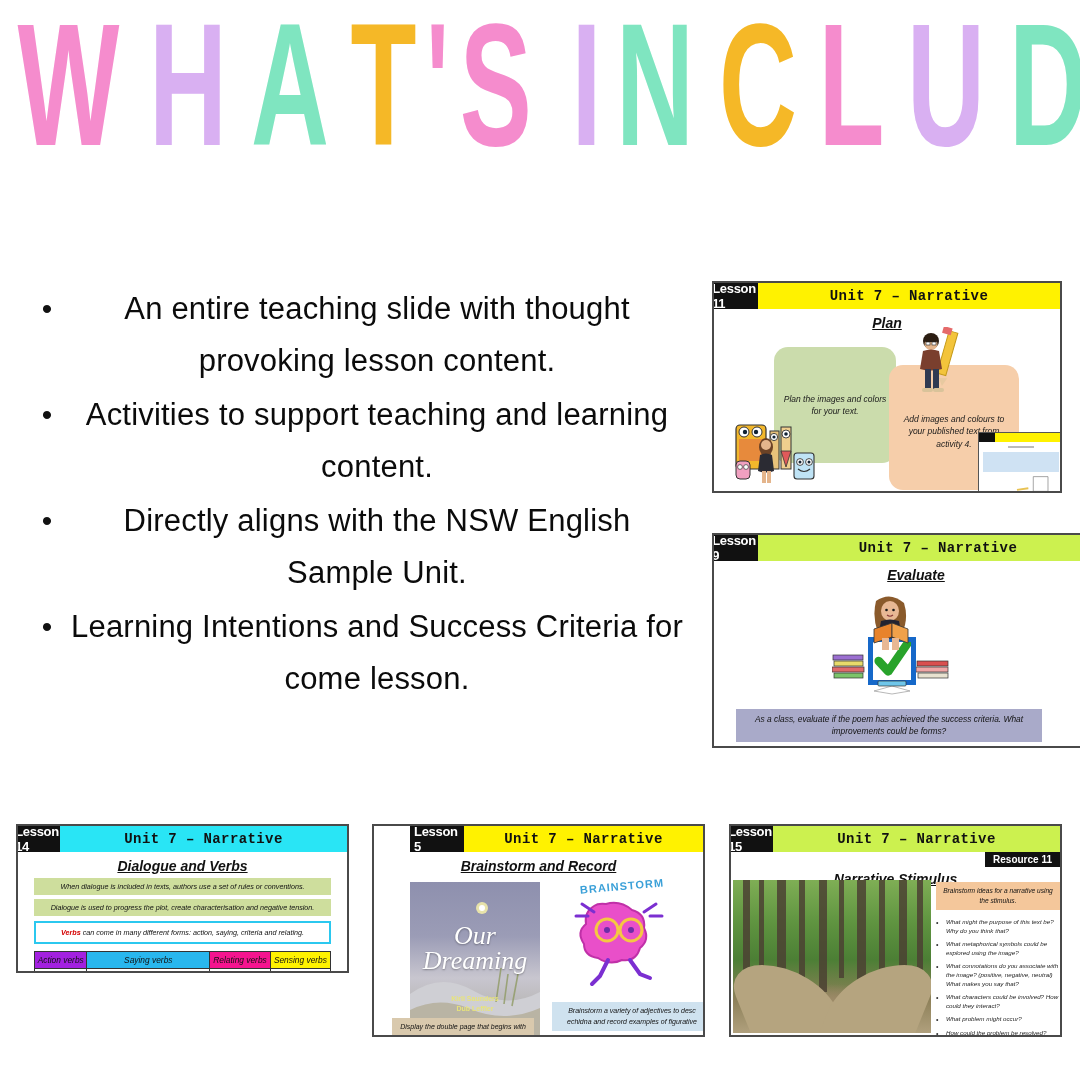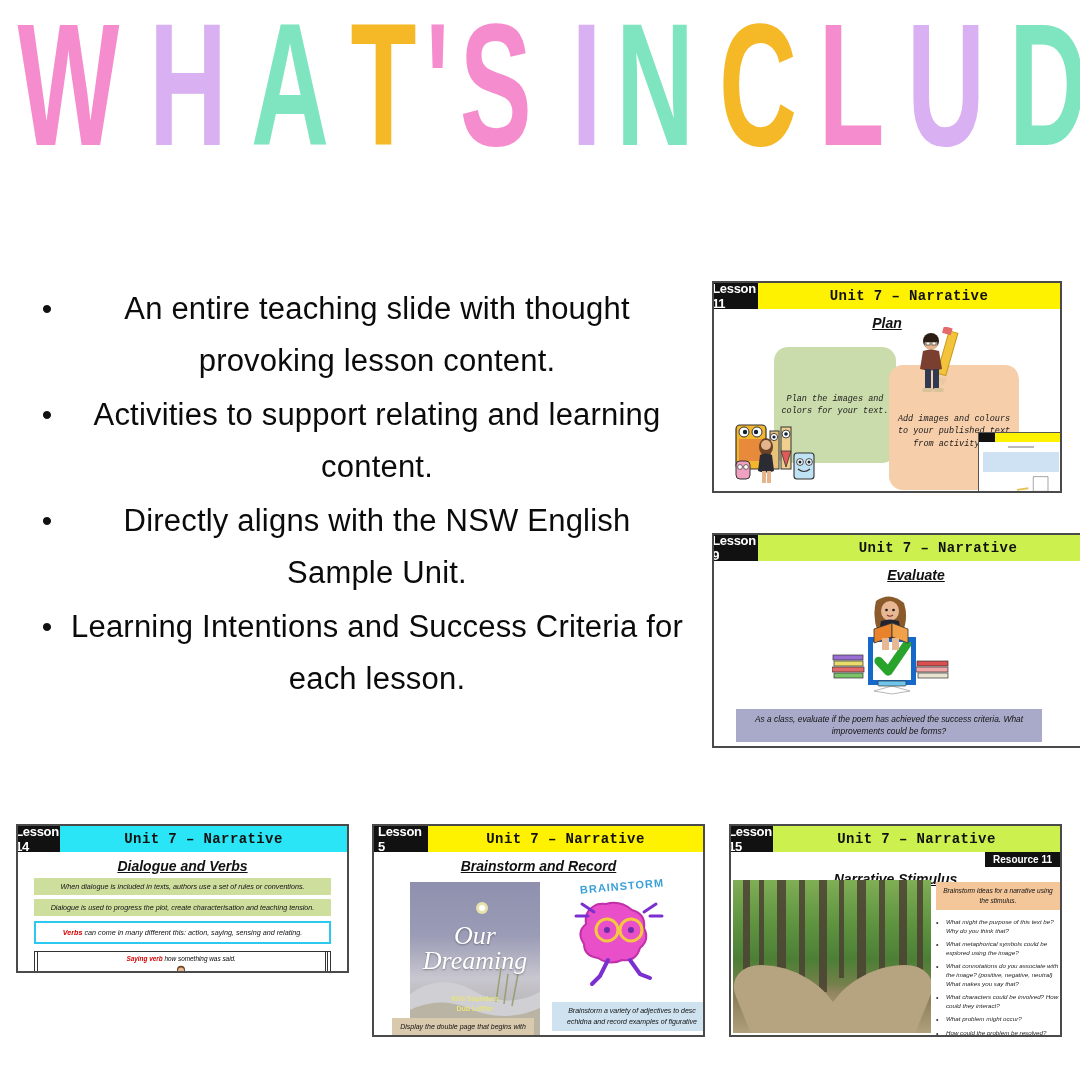--- a/index.html
+++ b/index.html
@@ -57,20 +57,21 @@
   }
   .slide-header { display: flex; height: 26px; width: 100%; }
   .lesson-tag {
     background: #111; color: #fff;
     font-family: "Liberation Sans", sans-serif;
     font-weight: bold; font-size: 13px;
     display: flex; align-items: center; justify-content: center;
     letter-spacing: -0.3px;
     flex: 0 0 auto;
     padding: 0 4px;
+    margin-left: 36px;
   }
   .unit-bar {
     flex: 1 1 auto; display: flex; align-items: center; justify-content: center;
     font-family: "Liberation Mono", monospace;
     font-weight: bold; font-size: 14px; color: #111;
     letter-spacing: 0.4px; position: relative;
   }
   .home-icon {
     position: absolute; right: 4px; top: 50%; transform: translateY(-50%);
     width: 18px; height: 18px; border-radius: 50%;
@@ -93,21 +94,21 @@
   .green-card {
     position: absolute; left: 60px; top: 38px; width: 122px; height: 116px;
     background: #cbdcac; border-radius: 14px;
   }
   .orange-card {
     position: absolute; left: 175px; top: 56px; width: 130px; height: 125px;
     background: #f6ceaa; border-radius: 14px;
   }
   .card-text {
     position: absolute; width: 100%; text-align: center;
-    font-family: Liberation Mono, monospace; font-size: 8.5px;
+    font-family: Liberation Sans, sans-serif; font-size: 8.5px;
     color: #1a1a1a; font-style: italic; line-height: 1.45; padding: 0 6px;
   }
   .pencil-person {
     position: absolute; left: 196px; top: 18px; width: 60px; height: 72px;
   }
   .stationery-cluster {
     position: absolute; left: 20px; top: 108px; width: 98px; height: 70px;
   }
   .mini-slide {
     position: absolute; left: 264px; top: 123px; width: 86px; height: 60px;
@@ -248,29 +249,29 @@
 
   <div id="title-block"><span class="title-letter" style="color: rgb(245, 140, 205);">W</span><span class="title-letter" style="color: rgb(217, 176, 242);">H</span><span class="title-letter" style="color: rgb(127, 229, 192);">A</span><span class="title-letter" style="color: rgb(245, 184, 39);">T</span><span class="title-letter apos" style="color: rgb(245, 140, 205);">'</span><span class="title-letter" style="color: rgb(245, 140, 205);">S</span><span class="title-space"></span><span class="title-letter" style="color: rgb(217, 176, 242);">I</span><span class="title-letter" style="color: rgb(127, 229, 192);">N</span><span class="title-letter" style="color: rgb(245, 184, 39);">C</span><span class="title-letter" style="color: rgb(245, 140, 205);">L</span><span class="title-letter" style="color: rgb(217, 176, 242);">U</span><span class="title-letter" style="color: rgb(127, 229, 192);">D</span></div>
 
   <div id="bullets">
       <div class="bullet-row">
         <div class="bullet-dot">•</div>
         <div class="bullet-text">An entire teaching slide with thought provoking lesson content.</div>
       </div>
       <div class="bullet-row">
         <div class="bullet-dot">•</div>
-        <div class="bullet-text">Activities to support relating and learning content.</div>
+        <div class="bullet-text">Activities to support teaching and learning content.</div>
       </div>
       <div class="bullet-row">
         <div class="bullet-dot">•</div>
         <div class="bullet-text">Directly aligns with the NSW English Sample Unit.</div>
       </div>
       <div class="bullet-row">
         <div class="bullet-dot">•</div>
-        <div class="bullet-text">Learning Intentions and Success Criteria for each lesson.</div>
+        <div class="bullet-text">Learning Intentions and Success Criteria for come lesson.</div>
       </div>
     </div>
 
   <div class="slide" id="slide-l11">
     <div class="slide-header">
       <div class="lesson-tag">Lesson 11</div>
       <div class="unit-bar">
         <span>Unit 7 – Narrative</span>
       </div>
     </div>
@@ -401,26 +402,32 @@
   <div class="slide" id="slide-l14">
     <div class="slide-header">
       <div class="lesson-tag">Lesson 14</div>
       <div class="unit-bar">
         <span>Unit 7 – Narrative</span>
       </div>
     </div>
     <div class="slide-body">
       <div class="slide-title">Dialogue and Verbs</div>
       <div class="info-bar">When dialogue is included in texts, authors use a set of rules or conventions.</div>
-      <div class="info-bar">Dialogue is used to progress the plot, create characterisation and teaching tension.</div>
+      <div class="info-bar">Dialogue is used to progress the plot, create characterisation and negative tension.</div>
       <div class="info-bar highlight">
-        <span class="red">Verbs</span><span> can come in many different this: action, saying, sensing and relating.</span>
+        <span class="red">Verbs</span><span> can come in many different forms: action, saying, criteria and relating.</span>
       </div>
       <table class="verb-table">
         <tbody>
+            <tr>
+          <th style="background:#a321e0;">Action verbs</th>
+          <th style="background:#29b7ee;">Saying verbs</th>
+          <th style="background:#f5148f;">Relating verbs</th>
+          <th style="background:#fff200;">Sensing verbs</th>
+        </tr>
         <tr>
           <td></td>
           <td>
             <div class="cell-note">
               <span class="red">Saying verb</span><span> how something was said.</span>
             </div>
             <svg class="mini-avatar" viewBox="0 0 14 16">
               <ellipse cx="7" cy="5" rx="4" ry="4.2" fill="#6b4226"></ellipse>
               <circle cx="7" cy="5.6" r="3" fill="#e8b894"></circle>
               <path d="M3 9 q4 -2 8 0 l1 6 q-5 2 -10 0 z" fill="#4a7fc1"></path>

